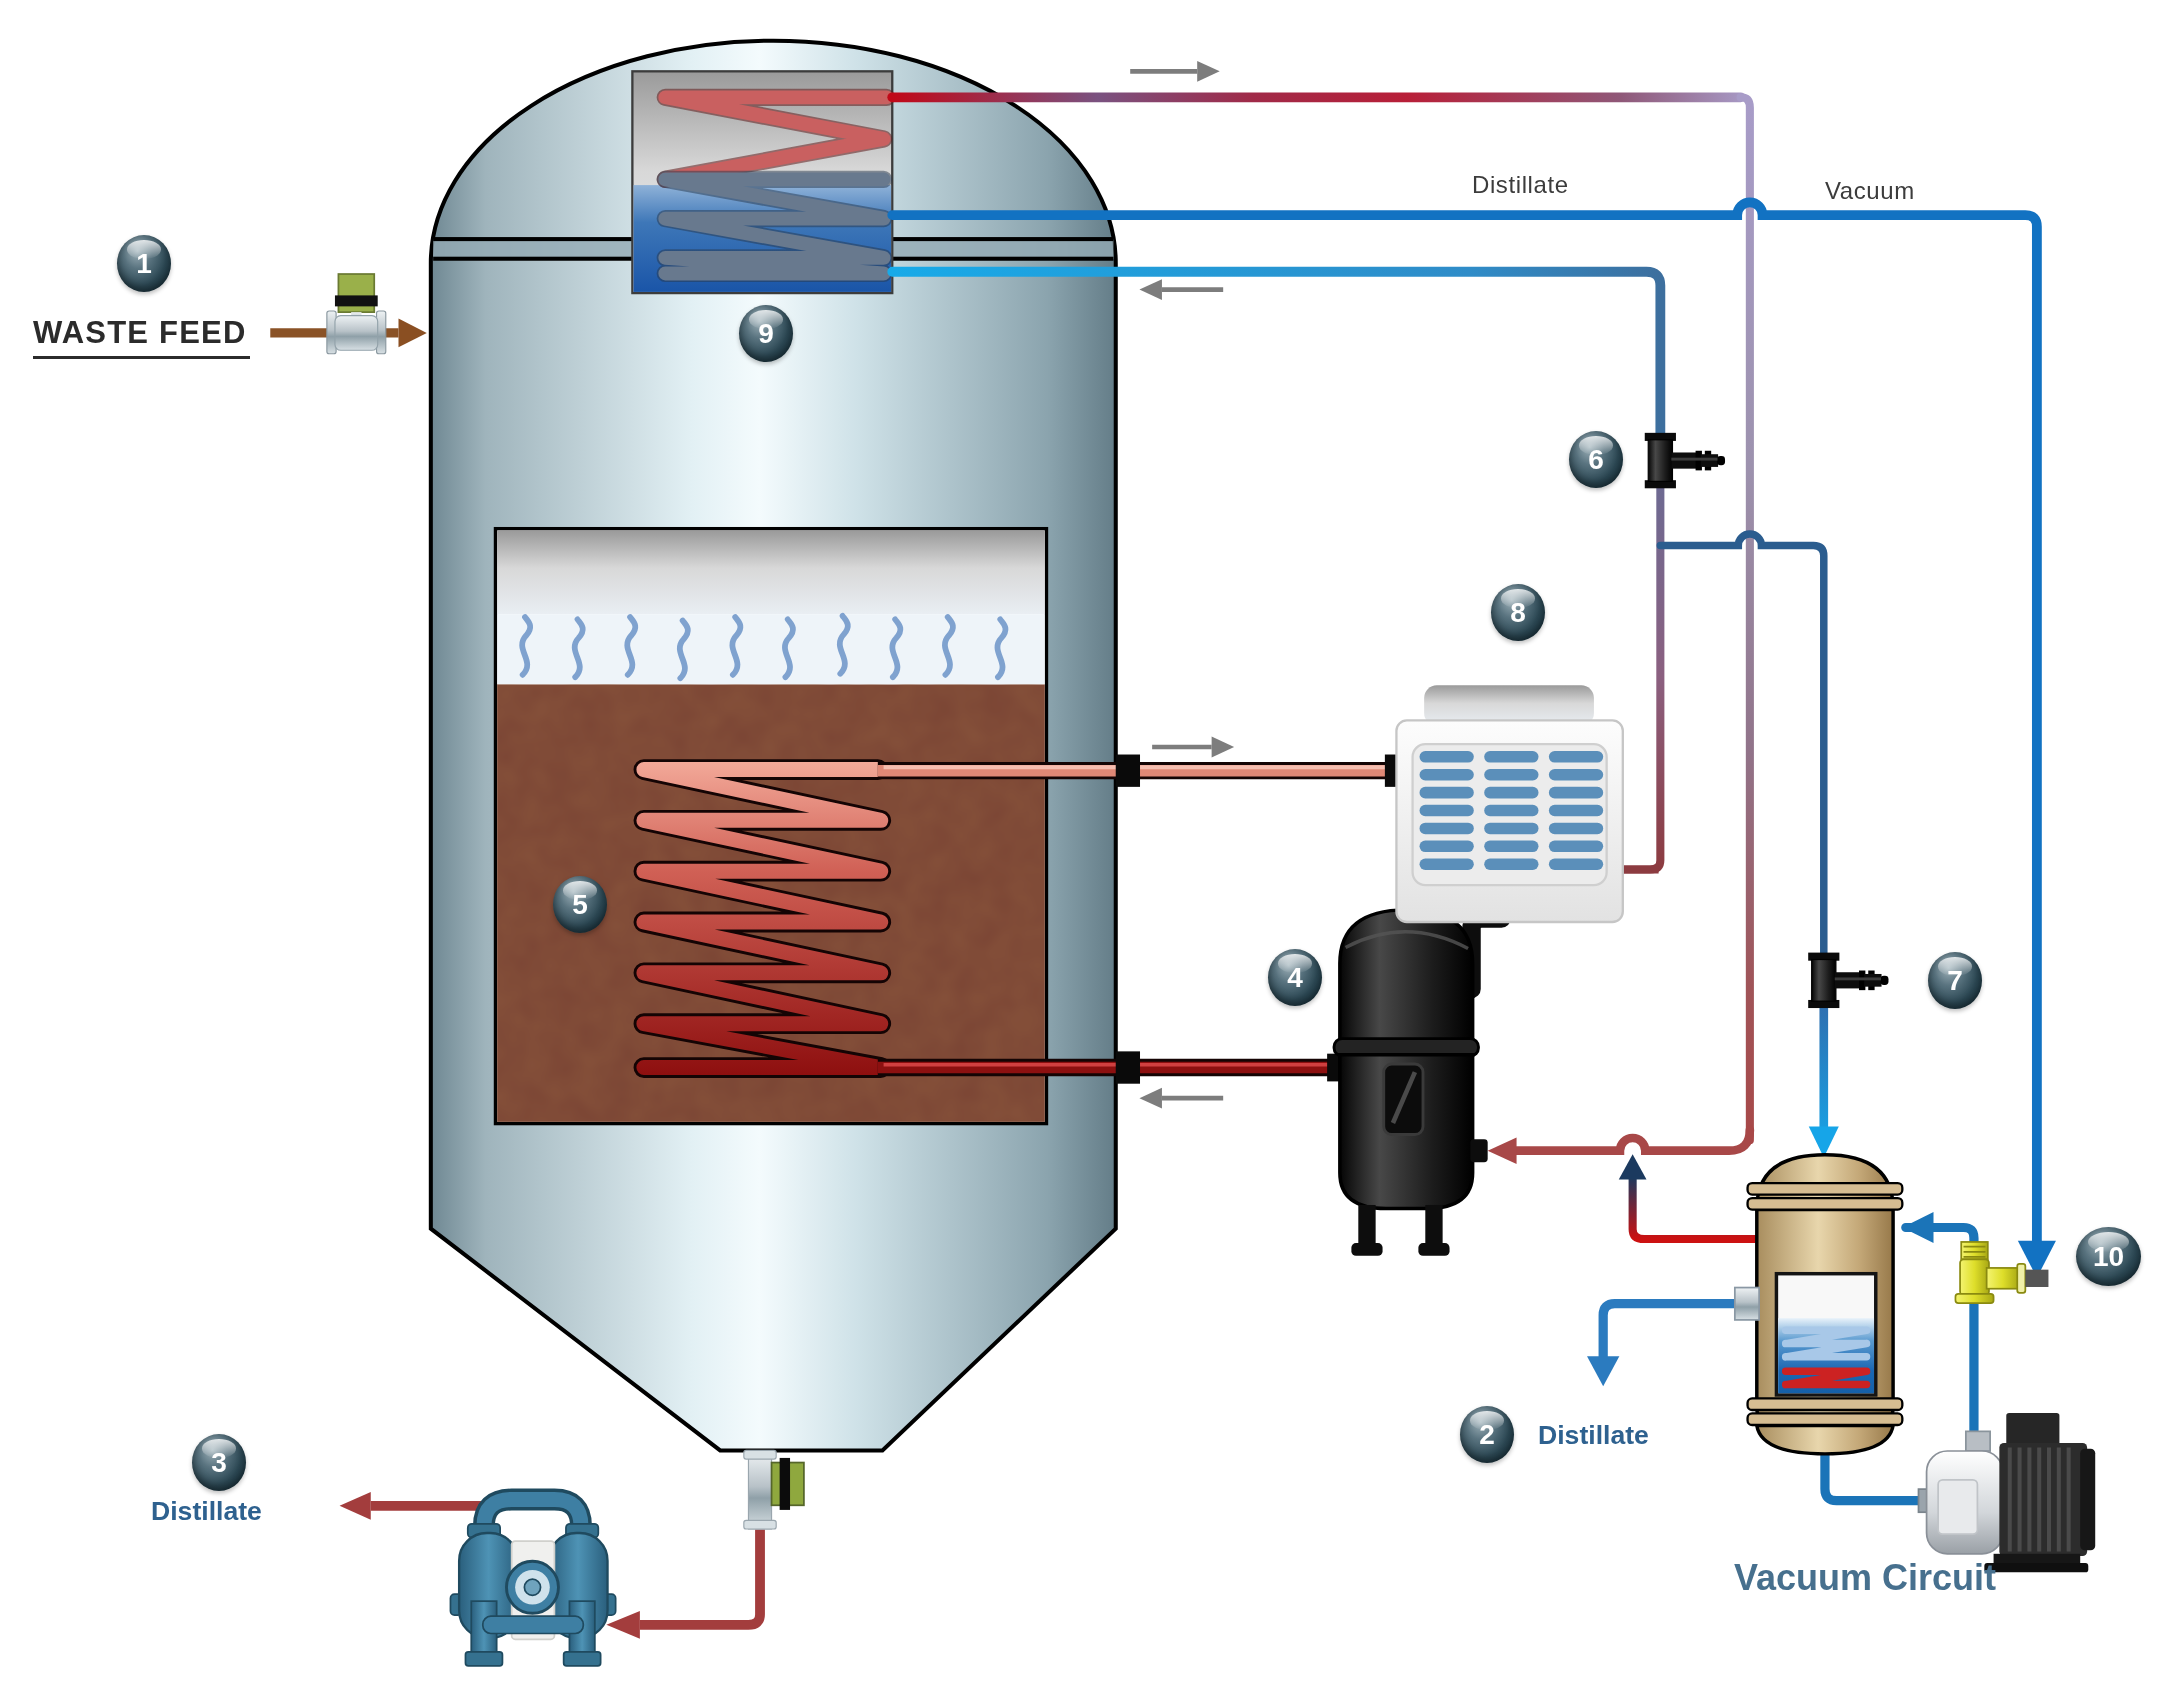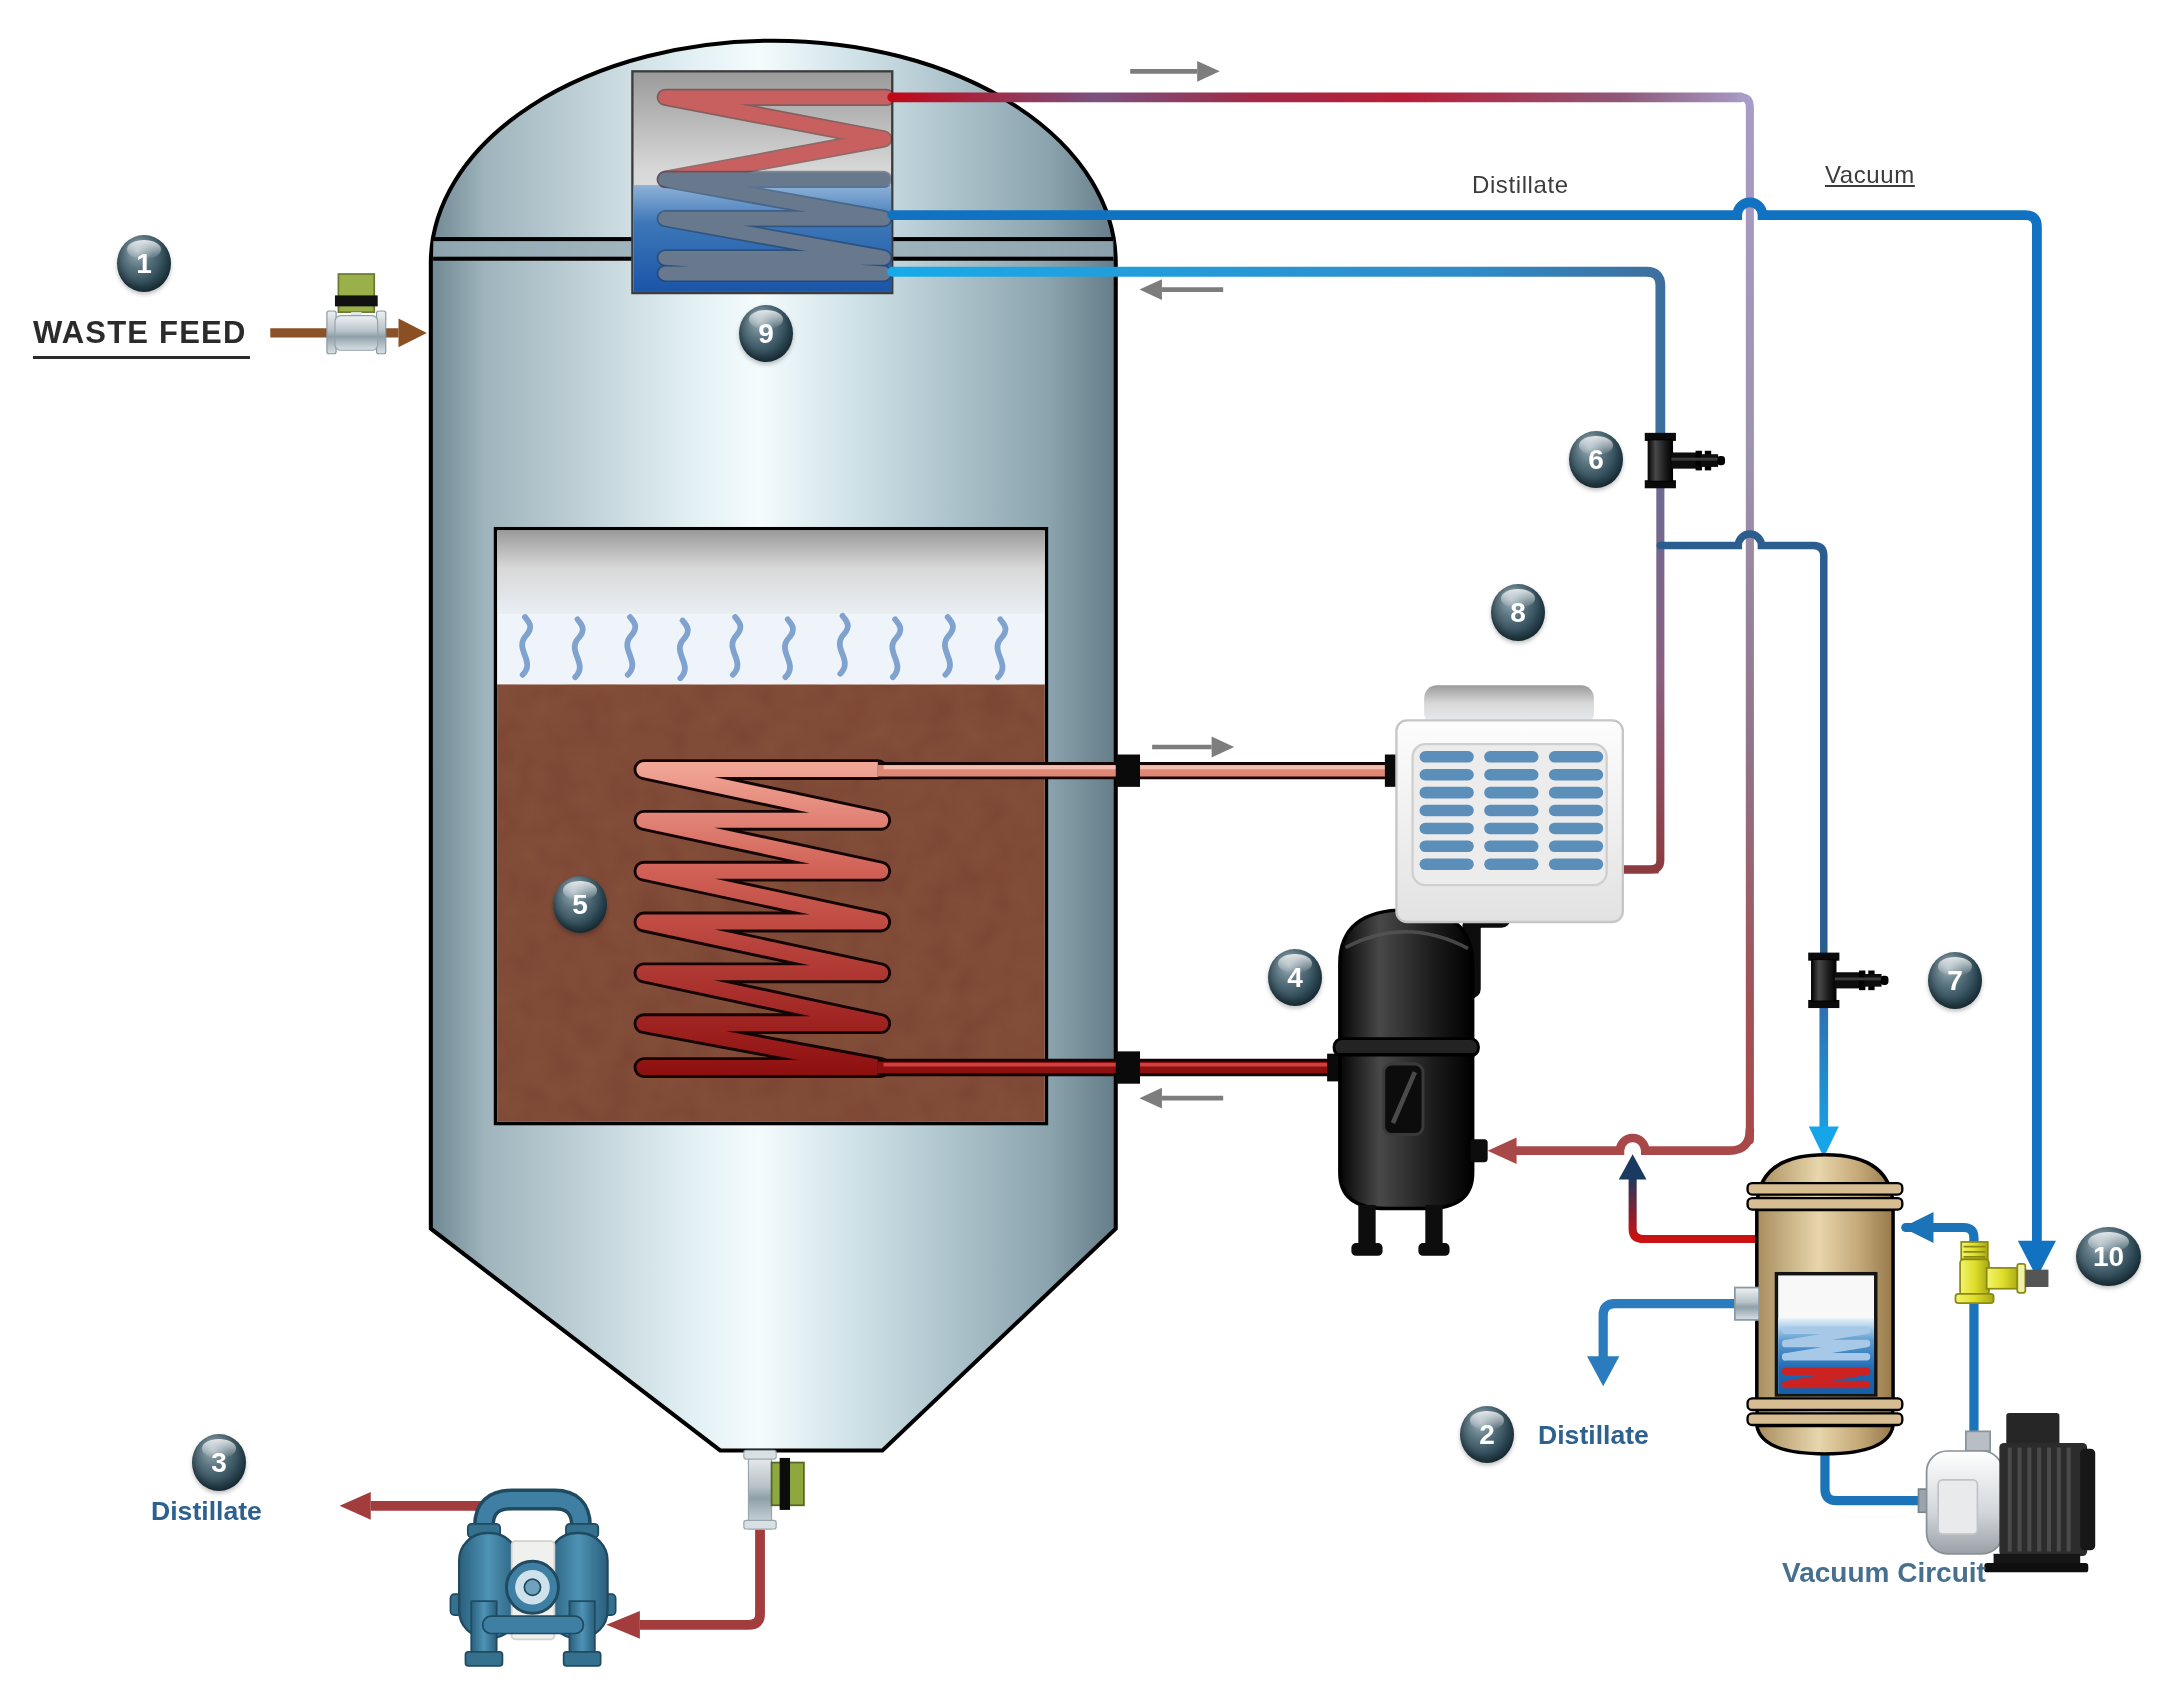--- a/index.html
+++ b/index.html
@@ -4,21 +4,21 @@
 <style>
   html,body{margin:0;padding:0;background:#ffffff;}
   #canvas{position:relative;width:2183px;height:1695px;background:#ffffff;overflow:hidden;
           font-family:"Liberation Sans",sans-serif;}
   #canvas svg.layer{position:absolute;left:0;top:0;}
   .lbl{position:absolute;white-space:nowrap;}
   .lbl-waste{font-size:31px;font-weight:bold;color:#2b2b2b;letter-spacing:1.2px;
              border-bottom:3.5px solid #2b2b2b;padding:0 3.5px 4.6px 0;text-align:right;}
   .lbl-thin{font-size:24px;font-weight:400;color:#3c3c3c;letter-spacing:0.6px;}
   .lbl-out{font-size:26.6px;font-weight:bold;color:#2e618f;}
-  .lbl-circuit{font-size:28px;font-weight:bold;color:#47708e;margin-left:48px;}
+  .lbl-circuit{font-size:36px;font-weight:bold;color:#47708e;}
   .badge{position:absolute;width:54px;height:57px;border-radius:50%;
          background:radial-gradient(ellipse at 38% 28%, #9fb2ba 0%, #5a7480 30%, #2c4854 62%, #122e3a 100%);
          box-shadow:inset 0 -3.5px 8px rgba(0,0,0,.45), 0 2.3px 4.6px rgba(0,0,0,.25);
          display:flex;align-items:center;justify-content:center;}
   .badge::before{content:"";position:absolute;left:18%;top:8%;width:64%;height:34%;
          border-radius:50%;background:linear-gradient(#ffffffcc,#ffffff05);}
   .badge span{position:relative;color:#ffffff;font-size:28px;font-weight:bold;}
   .badge.wide{width:65px;height:59px;}
 </style>
 </head>
@@ -378,21 +378,21 @@
   <rect x="3462" y="2498" width="152" height="196" rx="8" fill="#2c2c2c"></rect>
   <path d="M3480,2506 L3480,2686 M3497,2506 L3497,2686 M3514,2506 L3514,2686 M3531,2506 L3531,2686 M3548,2506 L3548,2686 M3565,2506 L3565,2686 M3582,2506 L3582,2686" stroke="#4a4a4a" stroke-width="7"></path>
   <rect x="3602" y="2508" width="26" height="176" rx="8" fill="#171717"></rect>
   <rect x="3452" y="2690" width="150" height="20" fill="#161616"></rect>
   <rect x="3436" y="2706" width="180" height="16" rx="5" fill="#0f0f0f"></rect>
 </g>
 </svg>
 
 <div class="lbl lbl-waste" style="left:33px;top:315px;">WASTE FEED</div>
 <div class="lbl lbl-thin" style="left:1472px;top:171px;">Distillate</div>
-<div class="lbl lbl-thin" style="left:1825px;top:161px;text-decoration:underline;">Vacuum</div>
+<div class="lbl lbl-thin" style="left:1825px;top:177px;">Vacuum</div>
 <div class="lbl lbl-out" style="left:1538px;top:1420px;">Distillate</div>
 <div class="lbl lbl-out" style="left:151px;top:1496px;">Distillate</div>
 <div class="lbl lbl-circuit" style="left:1734px;top:1557px;">Vacuum Circuit</div>
 
 <div class="badge" style="left:117px;top:235px;">
       <span>1</span>
     </div>
 <div class="badge" style="left:1460px;top:1406px;">
       <span>2</span>
     </div>

